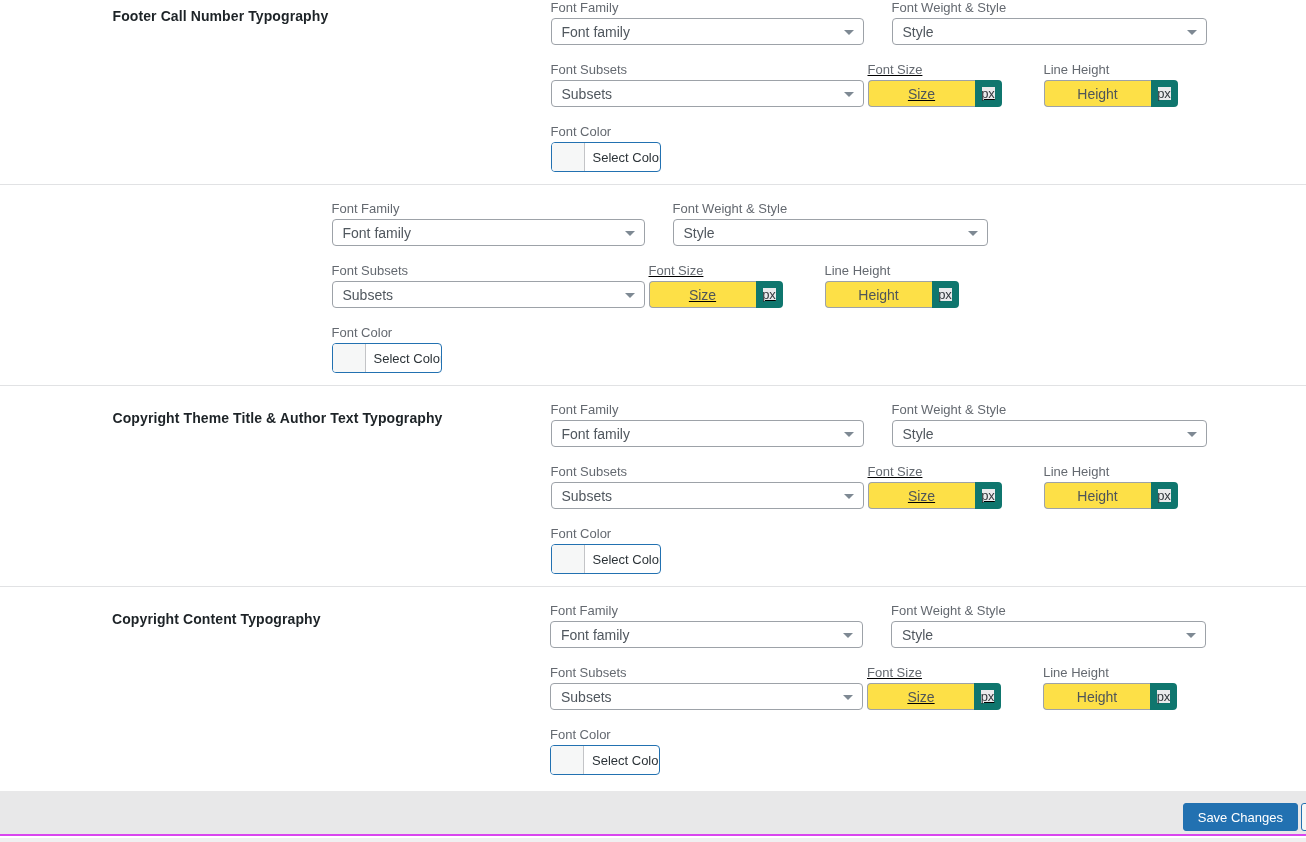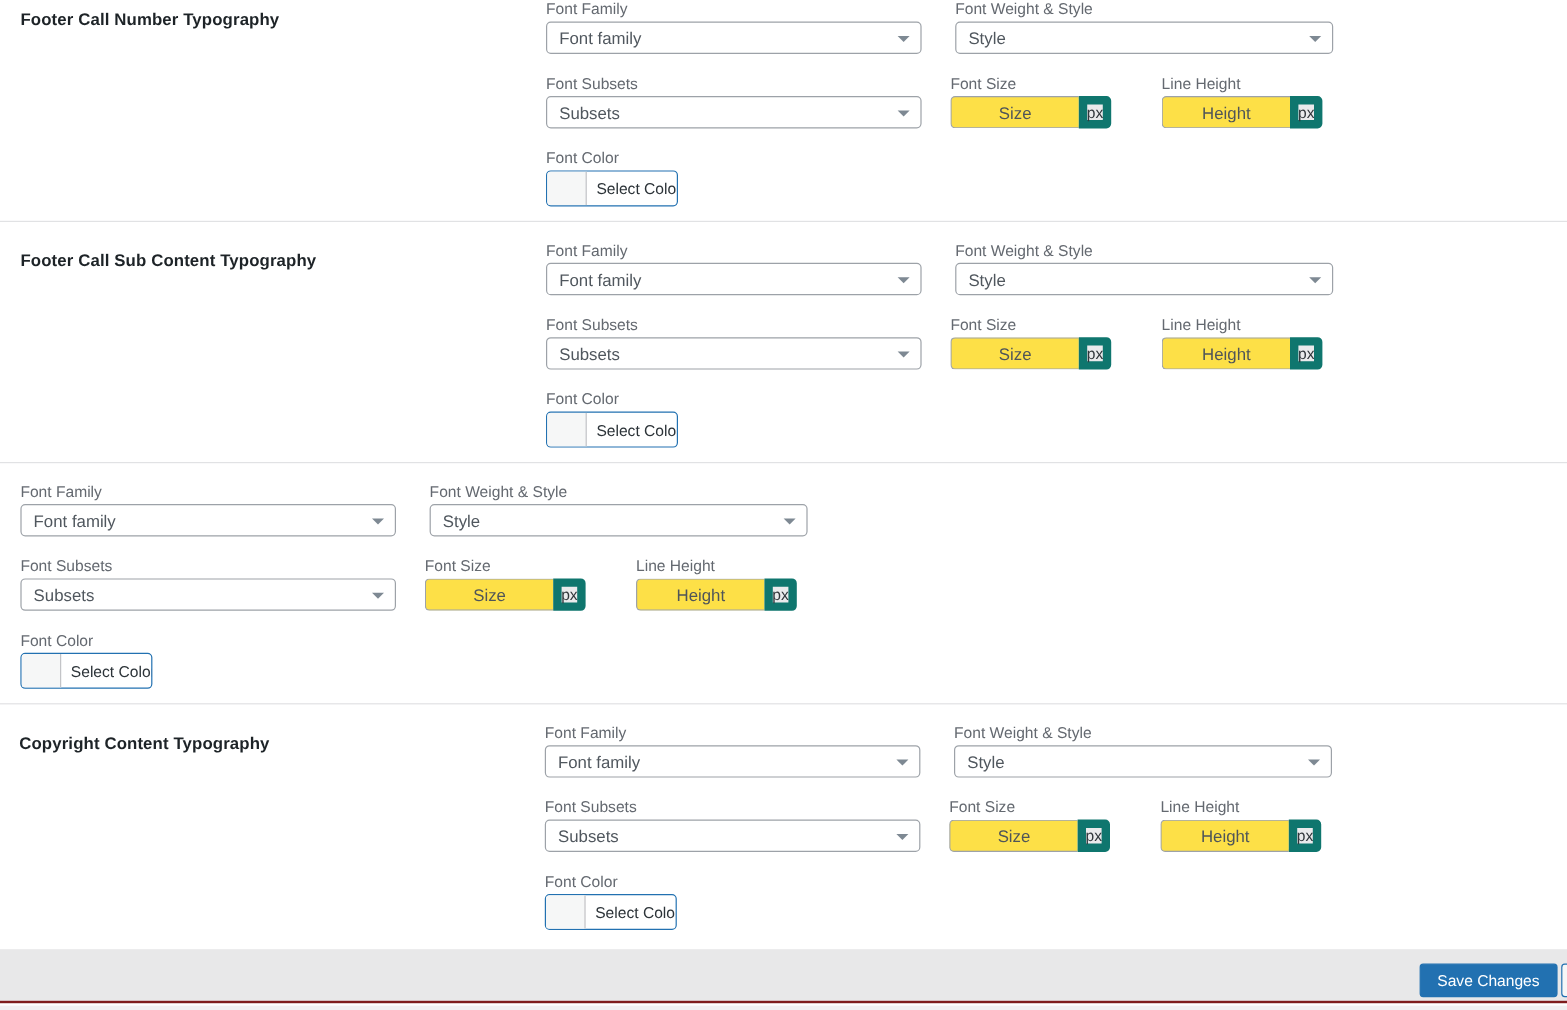--- a/index.html
+++ b/index.html
@@ -5,36 +5,37 @@
   * { margin:0; padding:0; box-sizing:border-box; }
   html,body { background:#fff; }
   .viewport {
     position:relative; width:1306px; height:842px; overflow:hidden;
     background:#fff; font-family:"Liberation Sans", sans-serif;
   }
   .sections { width:1306px; }
   .section {
     display:flex; padding:17px 0 12px 17px;
     border-bottom:1px solid #e1e2e4;
+    justify-content:center;
   }
   .section:first-child { padding-top:1px; }
   .section:last-child { border-bottom:none;padding-left:16px; }
   .section-title {
     width:438px; flex:0 0 438px; font-size:14px; font-weight:bold;
     color:#1d2327; padding-top:7px; letter-spacing:.1px;
   }
   .controls { width:660px; }
   .field-row { display:flex; margin-bottom:18px; }
   .field-row:last-child { margin-bottom:0;margin-top:13px; }
   .field-label {
     display:block; font-size:13px; color:#646970; margin-bottom:4px; line-height:13px;
   }
   .w313 { width:313px; }
   .w315 { width:315px; margin-left:28px; }
-  .ml14 { margin-left:24px; }
+  .ml14 { margin-left:4px;text-decoration:underline; }
   .ml27 { margin-left:42px; }
   .select {
     position:relative; height:27px; width:100%; background:#fff;
     border:1px solid #9da2a8; border-radius:4px; display:flex; align-items:center;
     padding:0 26px 0 10px; font-size:14px; color:#50575e; cursor:pointer;
   }
   .select .arrow {
     position:absolute; right:9px; top:11px; width:0; height:0;
     border-left:5px solid transparent; border-right:5px solid transparent;
     border-top:5px solid #7e8993;
@@ -57,21 +58,21 @@
     border:1px solid #2271b1; border-radius:4px; background:#fff; overflow:hidden;
     cursor:pointer; font-family:"Liberation Sans", sans-serif;
   }
   .color-swatch { width:33px; flex:0 0 33px; background:#f6f7f7; border-right:1px solid #c3c4c7; }
   .color-button-label {
     flex:1; display:flex; align-items:center; justify-content:center;
     font-size:13px; color:#2c3338; white-space:nowrap; padding:0 8px;
   }
   .footer-bar {
     position:absolute; left:0; top:791px; width:1306px; height:45px;
-    background:#e8e8e9; border-bottom:2px solid #7f1d1d;
+    background:#e8e8e9; border-bottom:2px solid #d946ef;
   }
   .below-bar {
     position:absolute; left:0; top:838px; width:1306px; height:4px; background:#f0f0f1;
   }
   .save-button {
     position:absolute; top:12px; right:8px; height:28px; padding:0 14px;
     background:#2271b1; border:1px solid #2271b1; border-radius:3px;
     color:#fff; font-size:13px; font-family:"Liberation Sans", sans-serif;
     cursor:pointer;
   }
@@ -137,21 +138,20 @@
             <span class="color-swatch"></span>
             <span class="color-button-label">Select Color</span>
           </button>
         </div>
       </div>
 
     </div>
   </div>
 
   <div class="section">
-    <div class="section-title">Footer Call Sub Content Typography</div>
     <div class="controls">
 
       <div class="field-row">
         <div class="w313">
           <span class="field-label">Font Family</span>
           <div class="select">
             <span>Font family</span>
             <span class="arrow"></span>
           </div>
         </div>
@@ -195,20 +195,21 @@
             <span class="color-swatch"></span>
             <span class="color-button-label">Select Color</span>
           </button>
         </div>
       </div>
 
     </div>
   </div>
 
   <div class="section">
+    <div class="section-title">Copyright Theme Title &amp; Author Text Typography</div>
     <div class="controls">
 
       <div class="field-row">
         <div class="w313">
           <span class="field-label">Font Family</span>
           <div class="select">
             <span>Font family</span>
             <span class="arrow"></span>
           </div>
         </div>

